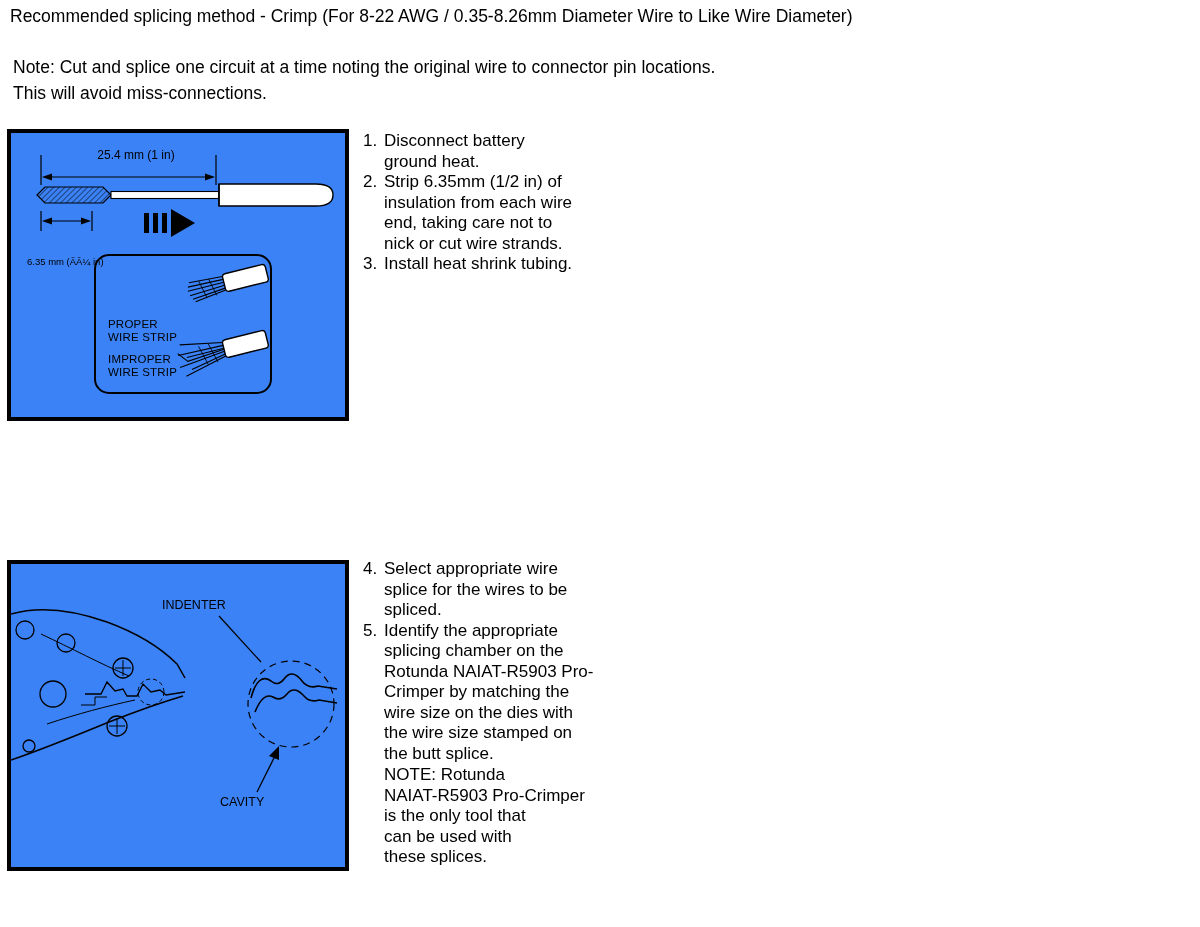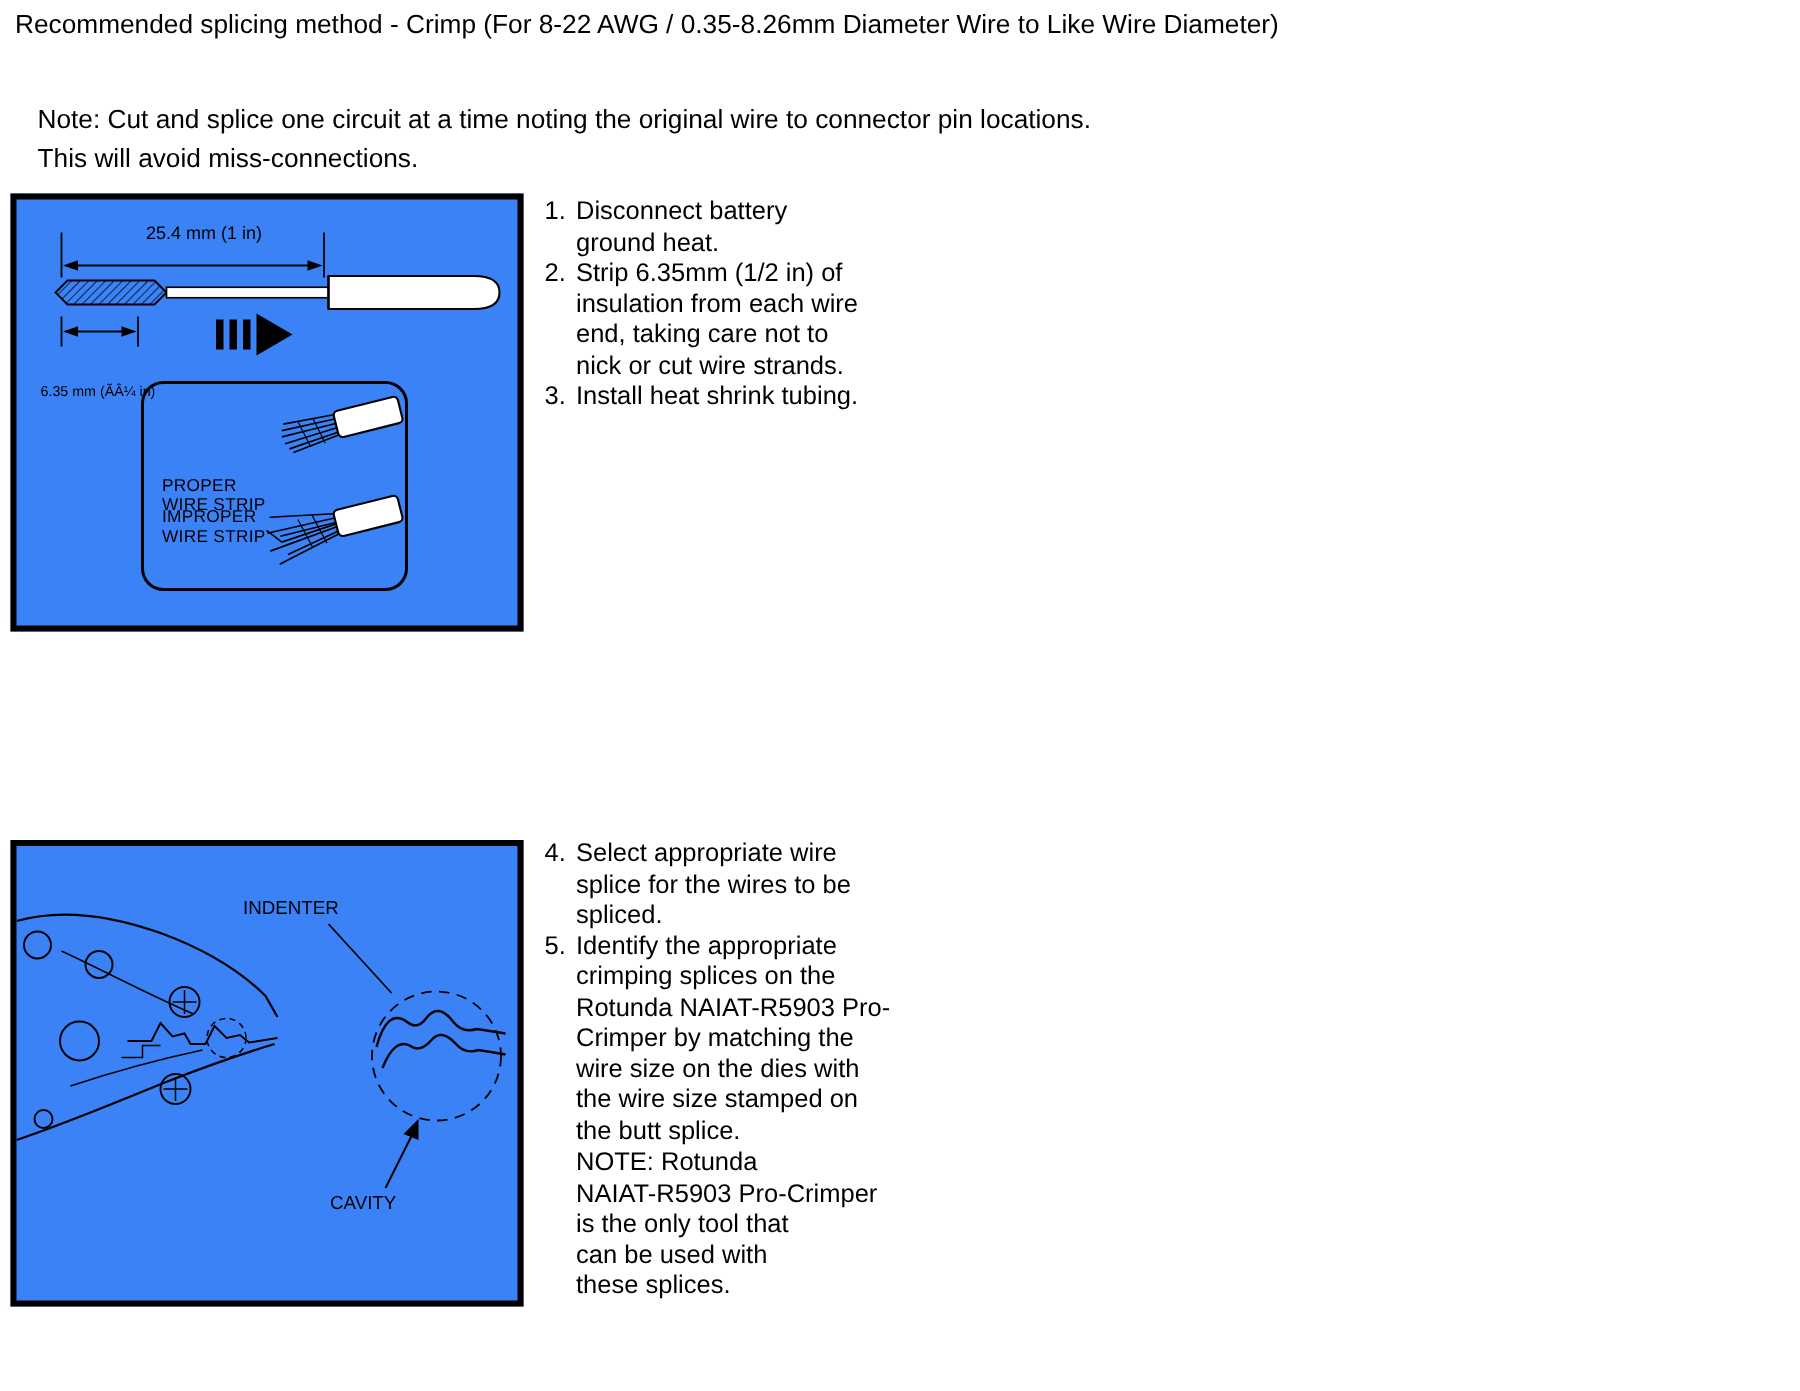--- a/index.html
+++ b/index.html
@@ -18,37 +18,37 @@
     font-size: 17.5px;
     font-weight: 400;
     margin: 0;
     white-space: nowrap;
   }
   .intro-note {
     position: absolute;
     left: 10px; top: 51px;
     font-size: 17.5px;
     line-height: 26px;
-    margin: 15px;
+    margin: 3px;
     white-space: pre-line;
   }
   .figure {
     position: absolute;
     box-sizing: border-box;
     border: 4px solid #000;
     background: #3b82f6;
   }
   .fig1 { left: 7px; top: 129px; width: 342px; height: 292px; }
   .fig2 { left: 7px; top: 560px; width: 342px; height: 311px; }
   .figure svg { position: absolute; left: 0; top: 0; }
   .fig-label { position: absolute; white-space: pre-line; color: #000; }
   .dim-top   { left: 40px;  top: 15px;  width: 170px; text-align: center; font-size: 12px; }
   .dim-left  { left: 16px;  top: 87px;  font-size: 9.5px; margin-top: 36px; }
   .proper-label   { left: 97px; top: 146px; font-size: 11.5px; line-height: 13px; letter-spacing: 0.2px; margin-top: 39px; }
-  .improper-label { left: 97px; top: 206px; font-size: 11.5px; line-height: 13px; letter-spacing: 0.2px; }
+  .improper-label { left: 97px; top: 220px; font-size: 11.5px; line-height: 13px; letter-spacing: 0.2px; }
   .indenter-label { left: 151px; top: 34px;  font-size: 12.5px; }
   .cavity-label   { left: 209px; top: 231px; font-size: 12.5px; }
   .steps {
     position: absolute;
     width: 330px;
     font-size: 17px;
     line-height: 20.5px;
   }
   .steps-a { left: 363px; top: 131px; }
   .steps-b { left: 363px; top: 559px; }
@@ -223,21 +223,21 @@
       <div class="step-body">
         <div class="step-text">Select appropriate wire
 splice for the wires to be
 spliced.</div>
       </div>
     </div>
     <div class="step">
       <span class="step-num">5.</span>
       <div class="step-body">
         <div class="step-text">Identify the appropriate
-crimping splices on the
+splicing chamber on the
 Rotunda NAIAT-R5903 Pro-
 Crimper by matching the
 wire size on the dies with
 the wire size stamped on
 the butt splice.</div>
         <div class="step-note">NOTE:  Rotunda
 NAIAT-R5903 Pro-Crimper
 is the only tool that
 can be used with
 these splices.</div>

